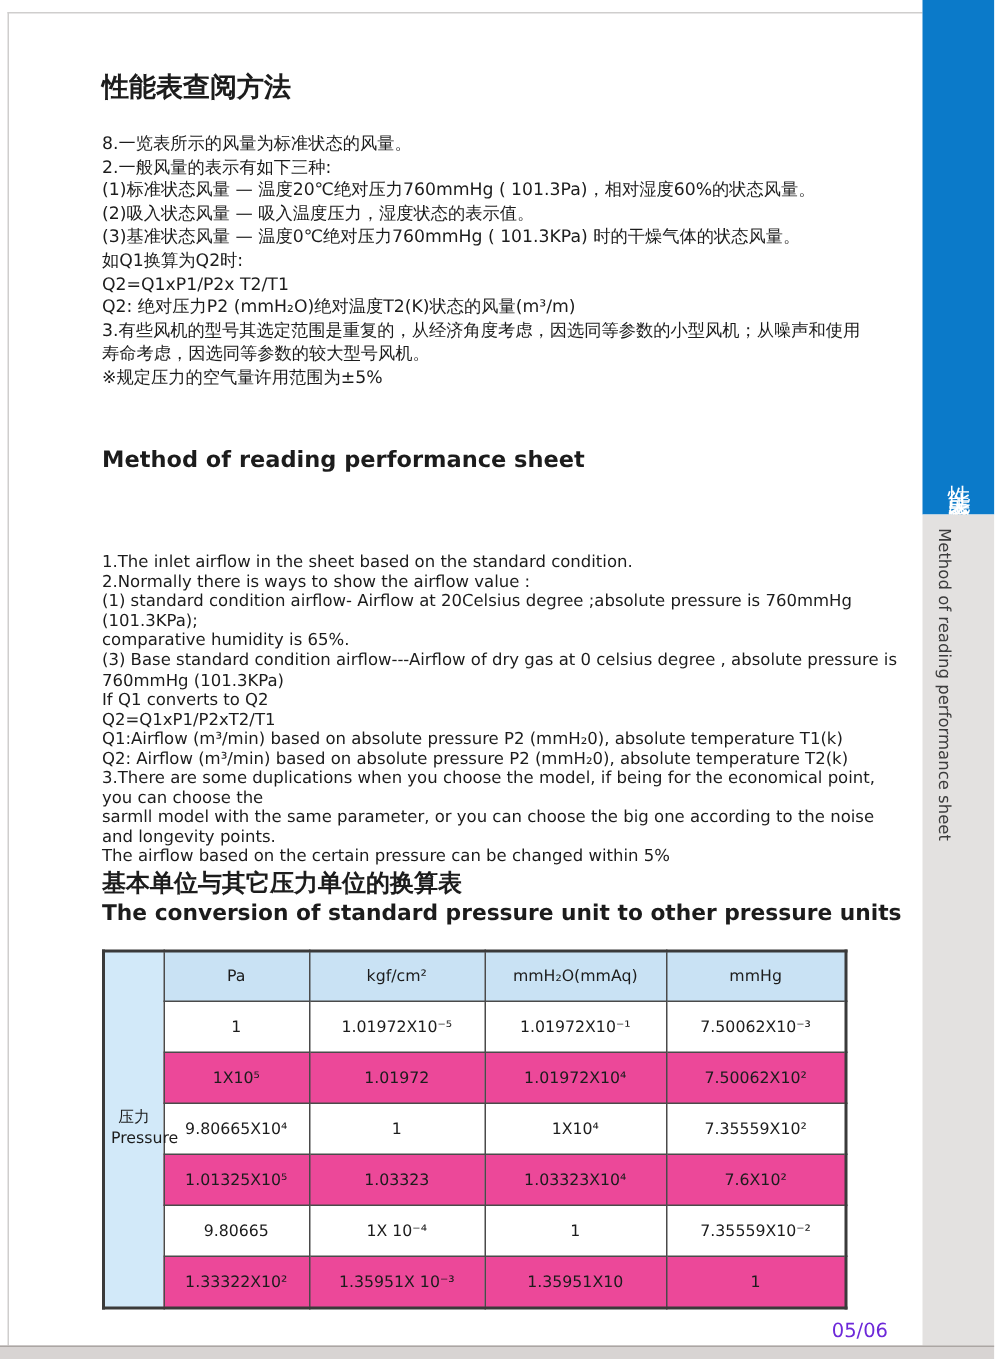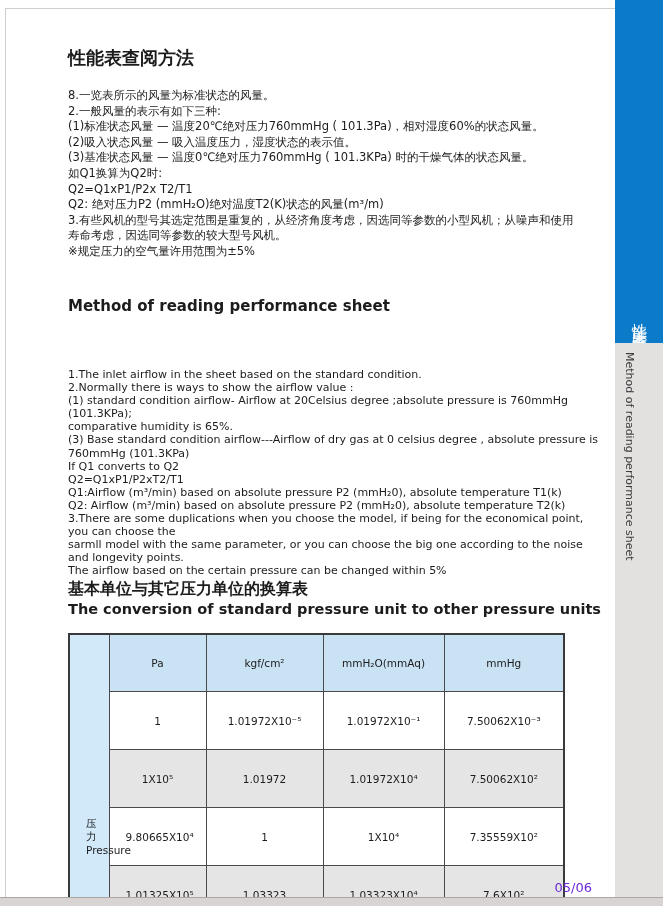--- a/index.html
+++ b/index.html
@@ -38,26 +38,26 @@
   .title2-en{position:absolute;left:68px;top:601px;font-size:14.5px;font-weight:bold;}
 
   
   table.conv{
     position:absolute;left:68px;top:633px;width:495px;
     border-collapse:collapse;table-layout:fixed;
     font-size:10.5px;
   }
   table.conv th,table.conv td{
     border:1px solid #4a4a4a;text-align:center;vertical-align:middle;
-    padding:16px;font-weight:normal;
+    padding:4px;font-weight:normal;
   }
   table.conv{border:2px solid #3a3a3a;}
   table.conv th{height:24px;background:#c9e2f4;}
   table.conv td{height:25px;background:#ffffff;}
-  table.conv tr.alt td{background:#e5e5e5;}
+  table.conv tr.alt td{background:#ec4899;}
   td.rowlabel{background:#d2e9f9 !important;font-size:10.5px;line-height:1.3;}
   .footer{position:absolute;top:880px;right:71px;font-size:13px;color:#6d28d9;}
 </style>
 </head>
 <body>
 
 <div class="stage">
 
   <div class="edge-top"></div>
   <div class="edge-left"></div>

